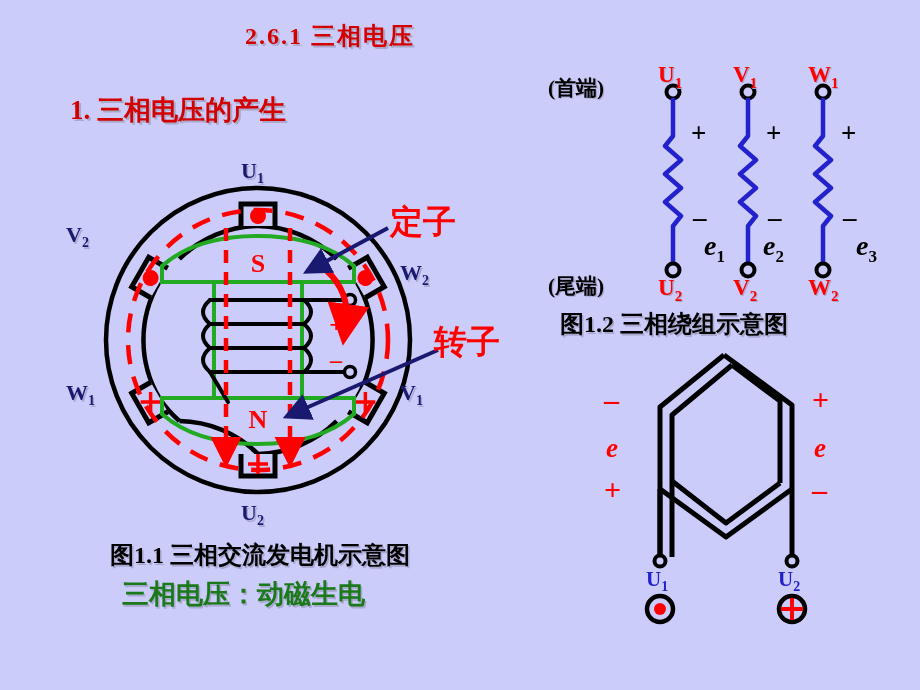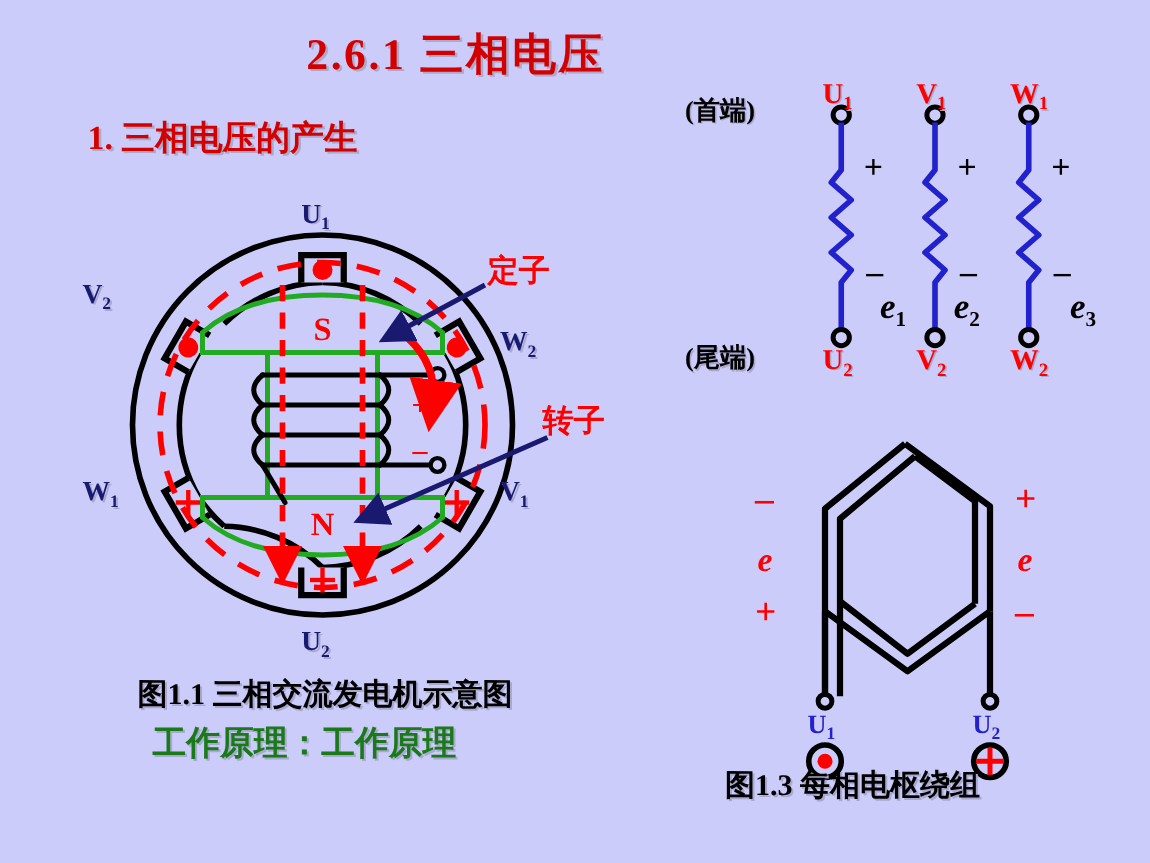--- a/index.html
+++ b/index.html
@@ -8,21 +8,21 @@
     width:920px;height:690px;
     background:#ccccfb;
     font-family:"Liberation Serif","DejaVu Serif",serif;
     overflow:hidden;position:relative;
   }
   .slide{position:absolute;inset:0;}
 
   
   .title{
     position:absolute;left:245px;top:20px;
-    font-size:35px;font-weight:bold;color:#d40000;
+    font-size:24px;font-weight:bold;color:#d40000;
     letter-spacing:2px;
     text-shadow:2px 2px 0 #aaaacc;
     white-space:nowrap;
   }
   .subtitle{
     position:absolute;left:70px;top:92px;
     font-size:27px;font-weight:bold;color:#d40000;
     text-shadow:2px 2px 0 #aaaacc;
     white-space:nowrap;
   }
@@ -37,21 +37,21 @@
   #fig11{position:absolute;left:78px;top:170px;width:420px;height:350px;}
   .cap{
     position:absolute;white-space:nowrap;
     font-size:24px;font-weight:bold;color:#000;
     text-shadow:1.5px 1.5px 0 #a8a8d0;
   }
   .green-cap{color:#1a7a1a;font-size:27px;}
 
   .anno{
     position:absolute;white-space:nowrap;
-    font-size:25px;font-weight:bold;color:#ff0000;
+    font-size:33px;font-weight:bold;color:#ff0000;
   }
 
   
   #fig12{position:absolute;left:548px;top:60px;width:372px;height:250px;}
   .term-lbl{
     position:absolute;font-size:23px;font-weight:bold;color:#ff0000;
     text-shadow:1.2px 1.2px 0 #a8a8d0;white-space:nowrap;
   }
   .term-lbl sub{font-size:15px;}
   .endcap{
@@ -203,21 +203,21 @@
     <div class="lbl navy" style="left:163px;top:332px;">U<sub>2</sub></div>
     <div class="lbl navy" style="left:322px;top:212px;">V<sub>1</sub></div>
     <div class="lbl navy" style="left:322px;top:92px;">W<sub>2</sub></div>
 
     
     <div class="anno" style="left:312px;top:30px;">定子</div>
     <div class="anno" style="left:356px;top:150px;text-align:right;">转子</div>
   </div>
 
   <div class="cap" style="left:110px;top:539px;">图1.1  三相交流发电机示意图</div>
-  <div class="cap green-cap" style="left:122px;top:576px;">工作原理：工作原理</div>
+  <div class="cap green-cap" style="left:122px;top:576px;">三相电压：动磁生电</div>
 
   <div id="fig12">
     <svg width="372" height="250" viewBox="0 0 372 250">
 
       <g>
         <circle cx="125" cy="32" r="6.5" fill="#ccccfb" stroke="#000" stroke-width="4"></circle>
         <path d="M125 38 L125 76
                  L117 86 L133 100 L117 114 L133 128 L117 142 L133 156 L125 166
                  L125 204" fill="none" stroke="#2222cc" stroke-width="4.5" stroke-linejoin="round"></path>
         <circle cx="125" cy="210" r="6.5" fill="#ccccfb" stroke="#000" stroke-width="4"></circle>
@@ -263,20 +263,21 @@
     <div class="sign" style="left:145px;top:142px;">–</div>
     <div class="sign" style="left:220px;top:142px;">–</div>
     <div class="sign" style="left:295px;top:142px;">–</div>
 
     
     <div class="emf" style="left:156px;top:170px;">e<sub>1</sub></div>
     <div class="emf" style="left:215px;top:170px;">e<sub>2</sub></div>
     <div class="emf" style="left:308px;top:170px;">e<sub>3</sub></div>
   </div>
 
+  <div class="cap" style="left:560px;top:308px;">图1.2  三相绕组示意图</div>
 
   <div id="fig13">
     <svg width="300" height="250" viewBox="0 0 300 250">
 
       <g fill="none" stroke="#000" stroke-width="5" stroke-linejoin="round">
 
         <path d="M62 200 L62 60 L128 12 L196 58 L196 140 L136 190 L76 140" style="display:none"></path>
         <path d="M60 205 L60 66 L122 18 L184 64 L184 136 L122 184 L60 136" style="display:none"></path>
 
         <path d="M58 208 L58 62 L122 14 L186 60 L186 140 L124 186 L62 140" style="display:none"></path>
@@ -325,15 +326,14 @@
       </g>
 
       <g>
         <circle cx="192" cy="18" r="13" fill="#ccccfb" stroke="#000" stroke-width="4.5"></circle>
         <line x1="181" y1="18" x2="203" y2="18" stroke="#ff0000" stroke-width="4"></line>
         <line x1="192" y1="7" x2="192" y2="29" stroke="#ff0000" stroke-width="4"></line>
       </g>
     </svg>
   </div>
 
-  <div class="cap" style="left:580px;top:612px;">图1.3  每相电枢绕组</div>
 
 </div>
 
 </body></html>

